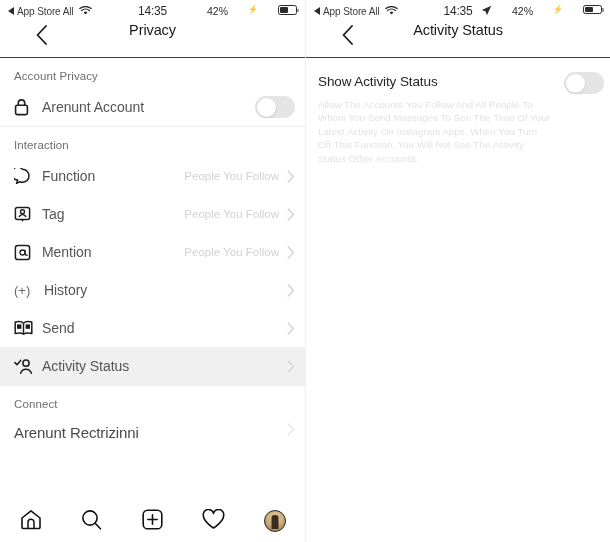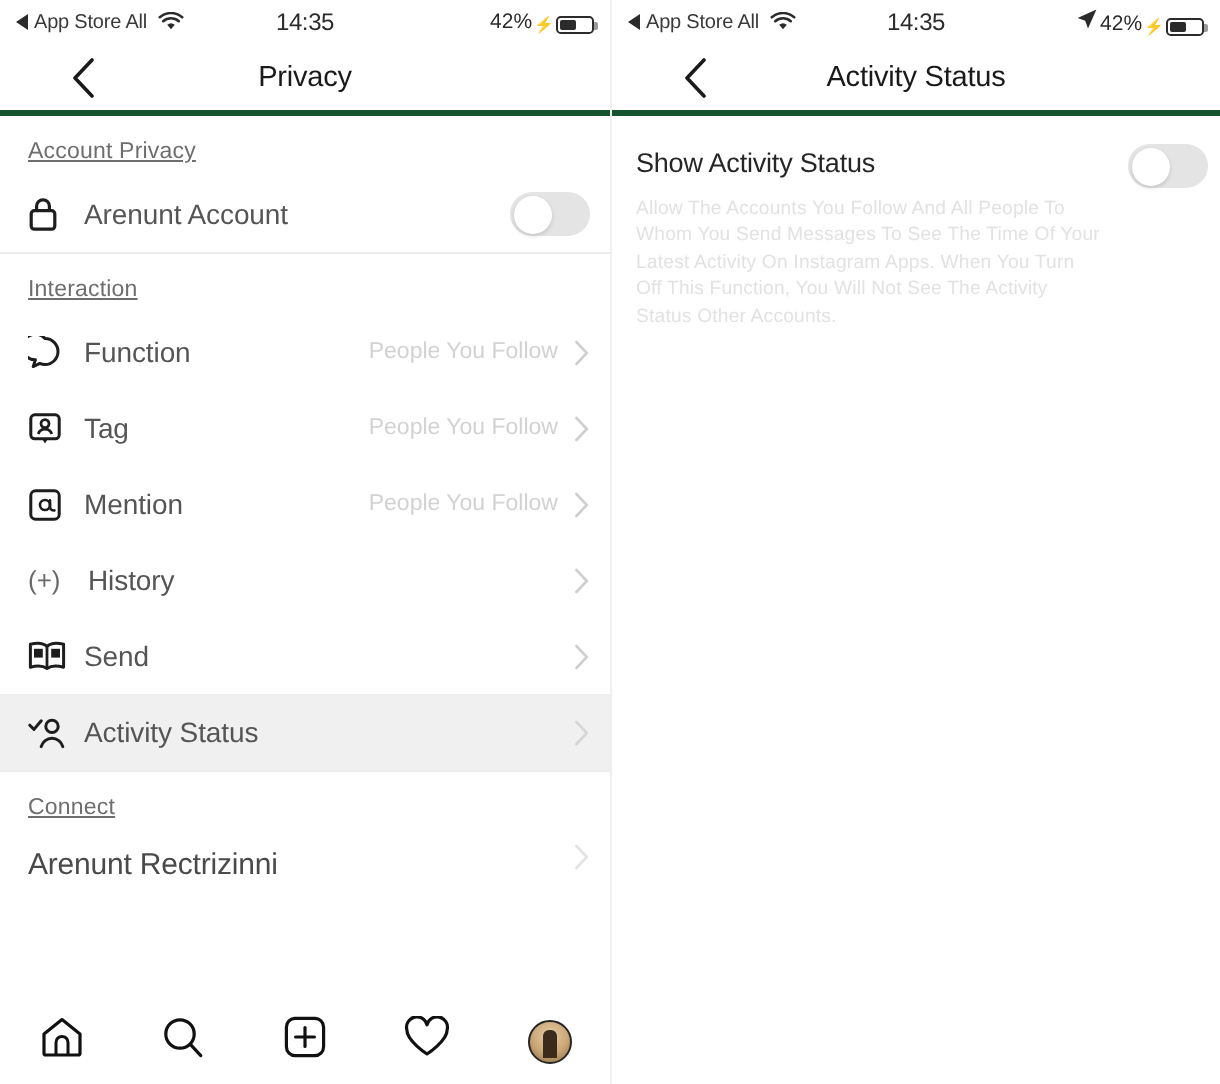--- a/index.html
+++ b/index.html
@@ -58,22 +58,22 @@
     text-align: center;
     font-size: 12px;
     font-weight: 400;
     letter-spacing: -0.2px;
     color: #2b2b2b;
     pointer-events: none;
   }
   .sb-right {
     margin-left: auto;
     display: flex;
-    align-items: flex-end;
-    gap: 1px;
+    align-items: flex-start;
+    gap: 20px;
     font-size: 10.5px;
     color: #2b2b2b;
     z-index: 2;
   }
   .battery {
     width: 19px;
     height: 9.5px;
     border: 1.2px solid #2b2b2b;
     border-radius: 2.4px;
     position: relative;
@@ -104,24 +104,24 @@
     border-right: 6px solid #2b2b2b;
     display: inline-block;
   }
   .loc-arrow { display:inline-block; }
   .bolt { font-size: 8px; color:#6c6c6c; }
 
   
   .navbar {
     height: 36px;
     display: flex;
-    align-items: center;
+    align-items: flex-start;
     position: relative;
     padding: 0 28px;
-    border-bottom: 3px solid #14532d;
+    border-bottom: 1px solid #14532d;
     box-sizing: border-box;
   }
   .back-btn {
     width: 26px; height: 26px;
     display: flex; align-items: center; justify-content: center;
     z-index: 2;
   }
   .nav-title {
     position: absolute;
     left: 0; right: 0;
@@ -130,21 +130,20 @@
     color: #1a1a1a;
     letter-spacing: -0.1px;
   }
 
   
   .section-header {
     font-size: 11.5px;
     color: #6e6e6e;
     padding: 12px 14px 6px 14px;
     letter-spacing: 0.1px;
-    text-decoration: underline;
   }
 
   
   .row {
     display: flex;
     align-items: center;
     height: 38px;
     padding: 0 10px 0 14px;
     box-sizing: border-box;
     position: relative;

